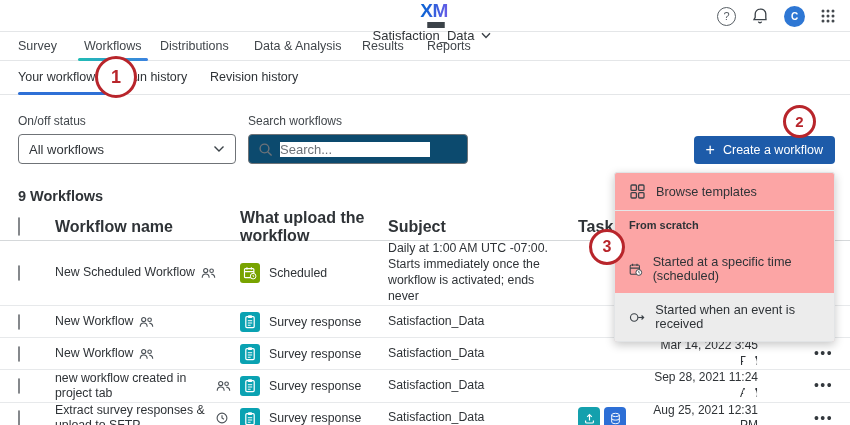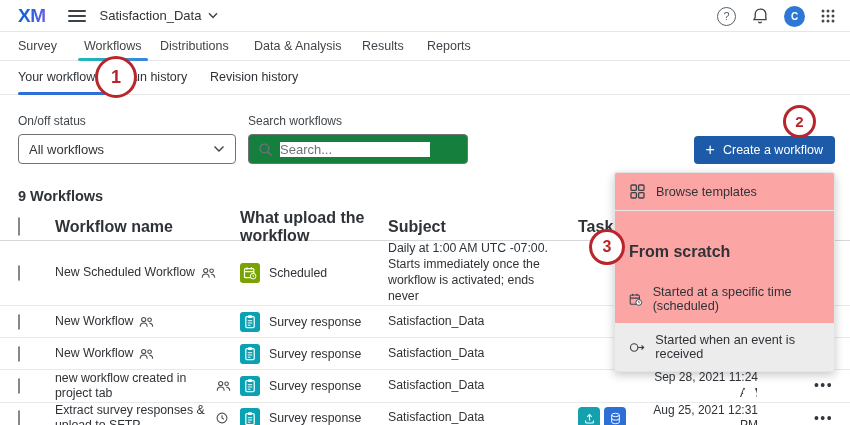--- a/index.html
+++ b/index.html
@@ -2,21 +2,21 @@
 <html><head>
 <meta charset="utf-8">
 <style>
   * { margin:0; padding:0; box-sizing:border-box; }
   html,body { width:850px; height:425px; overflow:hidden; background:#fff;
     font-family:"Liberation Sans", sans-serif; color:#2f3337; }
   .app { position:relative; width:850px; height:425px; background:#fff; }
 
   
   .topbar { position:absolute; top:0; left:0; right:0; height:32px;
-    border-bottom:1px solid #e4e6e8; display:flex; align-items:center; }
+    border-bottom:1px solid #e4e6e8; display:flex; align-items:center;flex-direction:column; }
   .logo { font-size:19px; font-weight:800; letter-spacing:-0.5px; margin-left:18px;
     background:linear-gradient(100deg,#0f62d4 20%,#6a5ce8 95%);
     -webkit-background-clip:text; background-clip:text; color:transparent; }
   .hamburger { margin-left:22px; width:18px; height:12px; display:flex;
     flex-direction:column; justify-content:space-between; cursor:pointer; }
   .hamburger i { display:block; height:2px; background:#3b4248; border-radius:1px; }
   .proj { margin-left:14px; font-size:13px; color:#2f3337; display:flex;
     align-items:center; gap:7px; cursor:pointer; }
   .topbar-right { position:absolute; right:14px; top:0; height:32px;
     display:flex; align-items:center; gap:15px; }
@@ -39,21 +39,21 @@
   .sub-underline { position:absolute; left:18px; top:31px; width:88px; height:3px;
     border-radius:2px; background:#2e70d6; }
 
   
   .filter-label { position:absolute; font-size:12px; color:#41464b; }
   .select-box { position:absolute; left:18px; top:134px; width:218px; height:30px;
     border:1px solid #6f7377; border-radius:4px; background:#fff; display:flex;
     align-items:center; padding:0 10px; font-size:13px; cursor:pointer; }
   .select-box .chev { margin-left:auto; }
   .search-box { position:absolute; left:248px; top:134px; width:220px; height:30px;
-    border:1px solid #6f7377; border-radius:4px; background:#15803d; display:flex;
+    border:1px solid #6f7377; border-radius:4px; background:#0c4a6e; display:flex;
     align-items:center; padding:0 9px; gap:7px; }
   .search-box input { border:none; outline:none; font-size:13px; width:150px;
     font-family:"Liberation Sans",sans-serif; color:#2f3337; }
   .search-box input::placeholder { color:#6d7278; }
   .create-btn { position:absolute; right:15px; top:136px; height:28px; background:#1d5ba9;
     border:none; border-radius:4px; color:#fff; font-size:12.5px; padding:0 12px;
     display:flex; align-items:center; gap:8px; cursor:pointer;
     font-family:"Liberation Sans",sans-serif; }
   .plus { font-size:16px; font-weight:400; line-height:1; }
 
@@ -92,21 +92,21 @@
   .dots { font-size:14px; letter-spacing:1.5px; color:#33383d; cursor:pointer;
     line-height:1; padding-right:6px; }
 
   
   .menu { position:absolute; left:614px; top:172px; width:221px; background:#fca5a5;
     border:1px solid #e2e4e6; border-radius:3px; z-index:10;
     box-shadow:0 3px 10px rgba(0,0,0,0.22); font-size:12.7px; }
   .menu-item { display:flex; align-items:center; gap:10px; padding:10px 14px; cursor:pointer; }
   .menu-item.hl { background:#ececec; }
   .menu-sep { border-top:1px solid #e4e6e8; }
-  .menu-section { font-size:16px; font-weight:bold; padding:8px 14px 14px;margin-top:24px; }
+  .menu-section { font-size:11px; font-weight:bold; padding:8px 14px 14px; }
 
   
   .anno { position:absolute; border:3px solid #b8252b; background:#fff; color:#b8252b;
     border-radius:50%; font-weight:bold; display:flex; align-items:center;
     justify-content:center; z-index:20; }
   .anno-1 { left:95px; top:56px; width:42px; height:42px; font-size:18px; }
   .anno-2 { left:783px; top:105px; width:33px; height:33px; font-size:15px; }
   .anno-3 { left:589px; top:229px; width:36px; height:36px; font-size:16px; }
 </style>
 </head>

